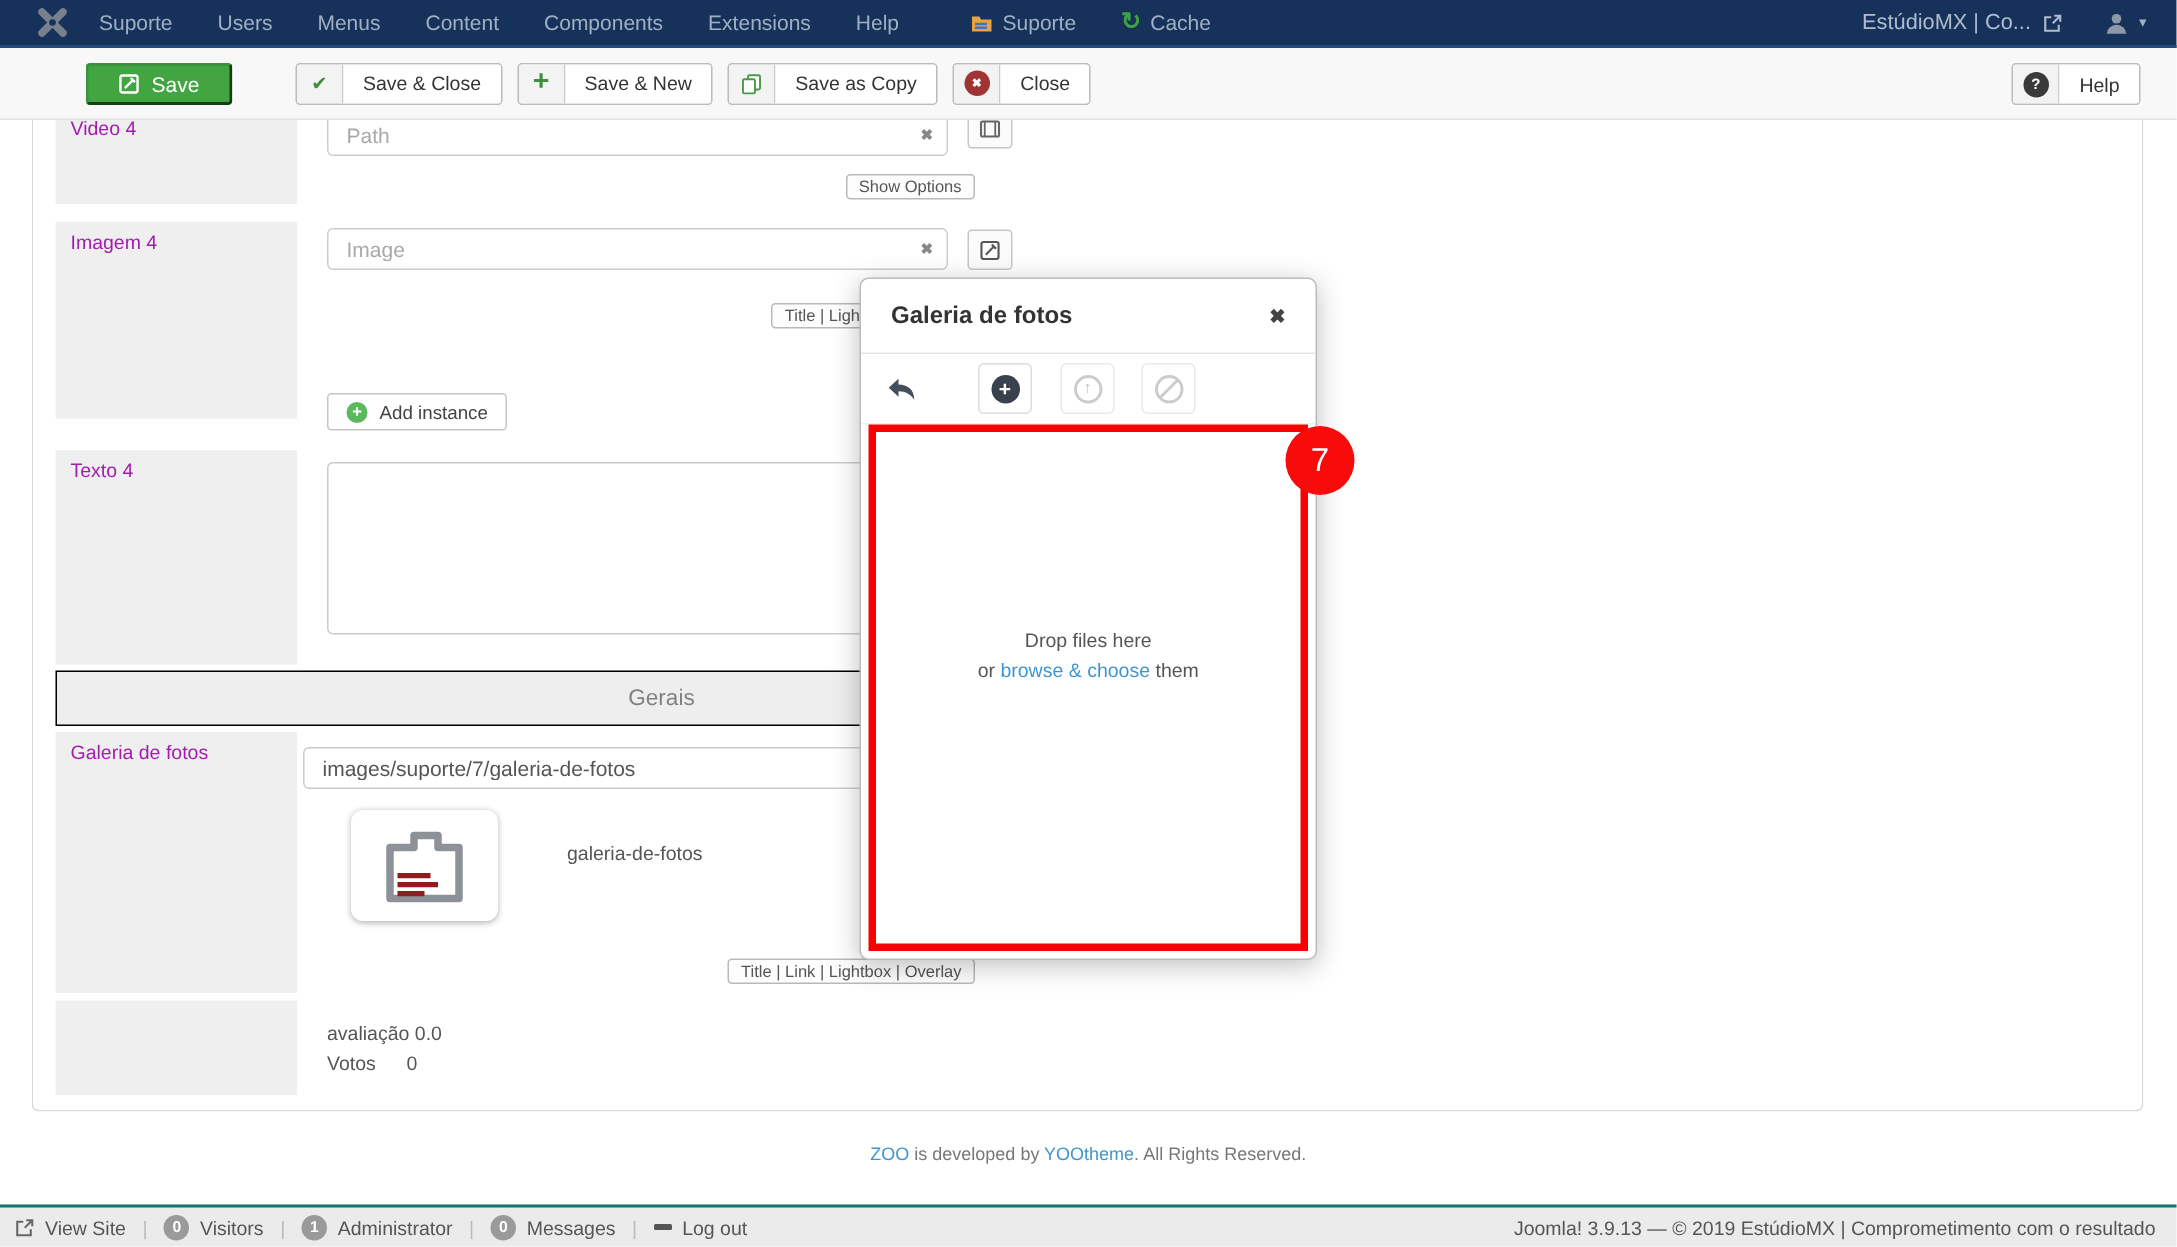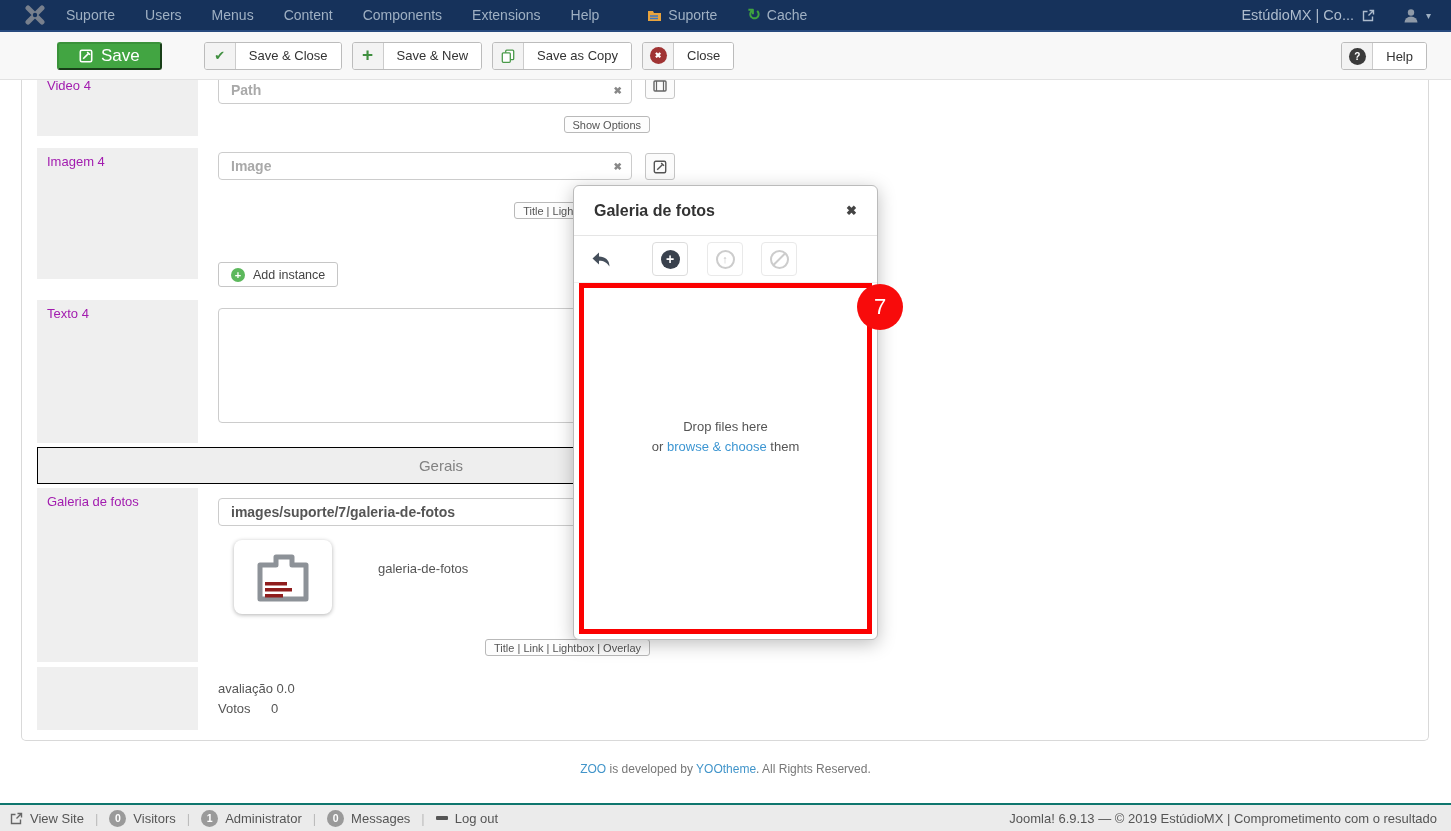--- a/index.html
+++ b/index.html
@@ -21,39 +21,39 @@
   
   .toolbar { position:absolute; left:0; top:32px; width:1451px; height:48px;
     background:#f8f8f8; border-bottom:1px solid #e2e2e2; display:flex; align-items:center; }
   .tb-btn { display:inline-flex; align-items:stretch; height:28px; background:#fff;
     border:1px solid #bcbcbc; border-radius:3px; font-size:13px; color:#333; cursor:pointer; overflow:hidden; }
   .tb-ico { width:31px; display:flex; align-items:center; justify-content:center;
     background:#f3f3f3; border-right:1px solid #ccc; }
   .tb-txt { display:flex; align-items:center; padding:0 13px; background:#fff; }
   .tb-save { margin-left:57px; background:#42a542; border-color:#3a923a; color:#fff;
     display:inline-flex; align-items:center; gap:8px; padding:0 20px; height:28px;
-    border-radius:3px; font-size:17px; cursor:pointer; }
+    border-radius:3px; font-size:14px; cursor:pointer; }
   .grp { display:flex; gap:10px; margin-left:42px; }
   .tb-help { position:absolute; right:24px; top:10px; }
   .ico-circle { width:17px; height:17px; border-radius:50%; display:flex; align-items:center;
     justify-content:center; font-size:10px; font-weight:bold; color:#fff; }
   .c-dark { background:#3a3a3a; }
   .c-red  { background:#a03333; }
   .g-check { color:#3f8f3f; font-size:13px; }
   .g-plus  { color:#3f8f3f; font-size:19px; font-weight:bold; line-height:1; margin-top:-2px; }
 
   
   .container { position:absolute; left:21px; top:80px; width:1408px; height:661px;
     background:#fff; border:1px solid #d9d9d9; border-top:none; border-radius:0 0 5px 5px;
     overflow:hidden; }
   .cell { position:absolute; left:15px; width:161px; background:#efefef; }
   .cell-label { font-size:13px; color:#a21caf; padding:6px 0 0 10px; display:block; }
   .inp-wrap { position:absolute; }
   .inp { width:100%; height:28px; border:1px solid #ccc; border-radius:4px; font-size:14px;
-    color:#555; padding:0 26px 0 12px; outline:none; font-family:"Liberation Sans",sans-serif;font-weight:bold; }
+    color:#555; padding:0 26px 0 12px; outline:none; font-family:"Liberation Sans",sans-serif; }
   .inp::placeholder { color:#a9a9a9; }
   .clear-x { position:absolute; right:10px; top:50%; transform:translateY(-50%);
     font-size:10px; color:#888; font-weight:bold; cursor:pointer; }
   .sq-btn { position:absolute; width:30px; height:27px; border:1px solid #c6c6c6; border-radius:3px;
     background:#fbfbfb; display:flex; align-items:center; justify-content:center; cursor:pointer; }
   .mini-btn { position:absolute; height:17px; font-size:11px; color:#555; background:#fdfdfd;
     border:1px solid #b9b9b9; border-radius:3px; padding:1px 8px; white-space:nowrap; cursor:pointer; }
   .add-inst { position:absolute; left:196px; top:182px; height:25px; display:inline-flex;
     align-items:center; gap:8px; background:#fff; border:1px solid #c6c6c6; border-radius:3px;
     padding:0 12px; font-size:12.5px; color:#444; cursor:pointer; }
@@ -255,21 +255,21 @@
   </div>
   <textarea class="txt" style=""></textarea>
 
   <div class="gerais">
     <span>Gerais</span>
   </div>
 
   <div class="cell" style="top:408px; height:174px;">
     <span class="cell-label">Galeria de fotos</span>
   </div>
-  <div class="inp-wrap" style="left:196px; top:418px; width:414px;">
+  <div class="inp-wrap" style="left:180px; top:418px; width:414px;">
     <input class="inp" value="images/suporte/7/galeria-de-fotos" style="">
     <span class="clear-x">✖</span>
   </div>
   <div class="tile">
     <span>
       <svg width="62" height="56" viewBox="0 0 62 56">
         <path d="M8 16 L8 50 L54 50 L54 16 L40 16 L40 8 L24 8 L24 16 Z" stroke="#8d9298" stroke-width="5" fill="none" stroke-linejoin="round"></path>
         <rect x="13" y="33" width="22" height="3.5" fill="#8f1d1d"></rect>
         <rect x="13" y="39" width="27" height="3.5" fill="#8f1d1d"></rect>
         <rect x="13" y="45" width="18" height="3.5" fill="#8f1d1d"></rect>
@@ -348,14 +348,14 @@
   <span class="sb-sep">|</span>
   <span class="sb-item">
     <span class="sb-badge">0</span>
     <span>Messages</span>
   </span>
   <span class="sb-sep">|</span>
   <span class="sb-item">
     <span class="minus-bar"></span>
     <span>Log out</span>
   </span>
-  <span class="sb-right">Joomla! 6.9.13  —  © 2019 EstúdioMX | Comprometimento com o resultado</span>
+  <span class="sb-right">Joomla! 3.9.13  —  © 2019 EstúdioMX | Comprometimento com o resultado</span>
 </div>
 
 </body></html>

